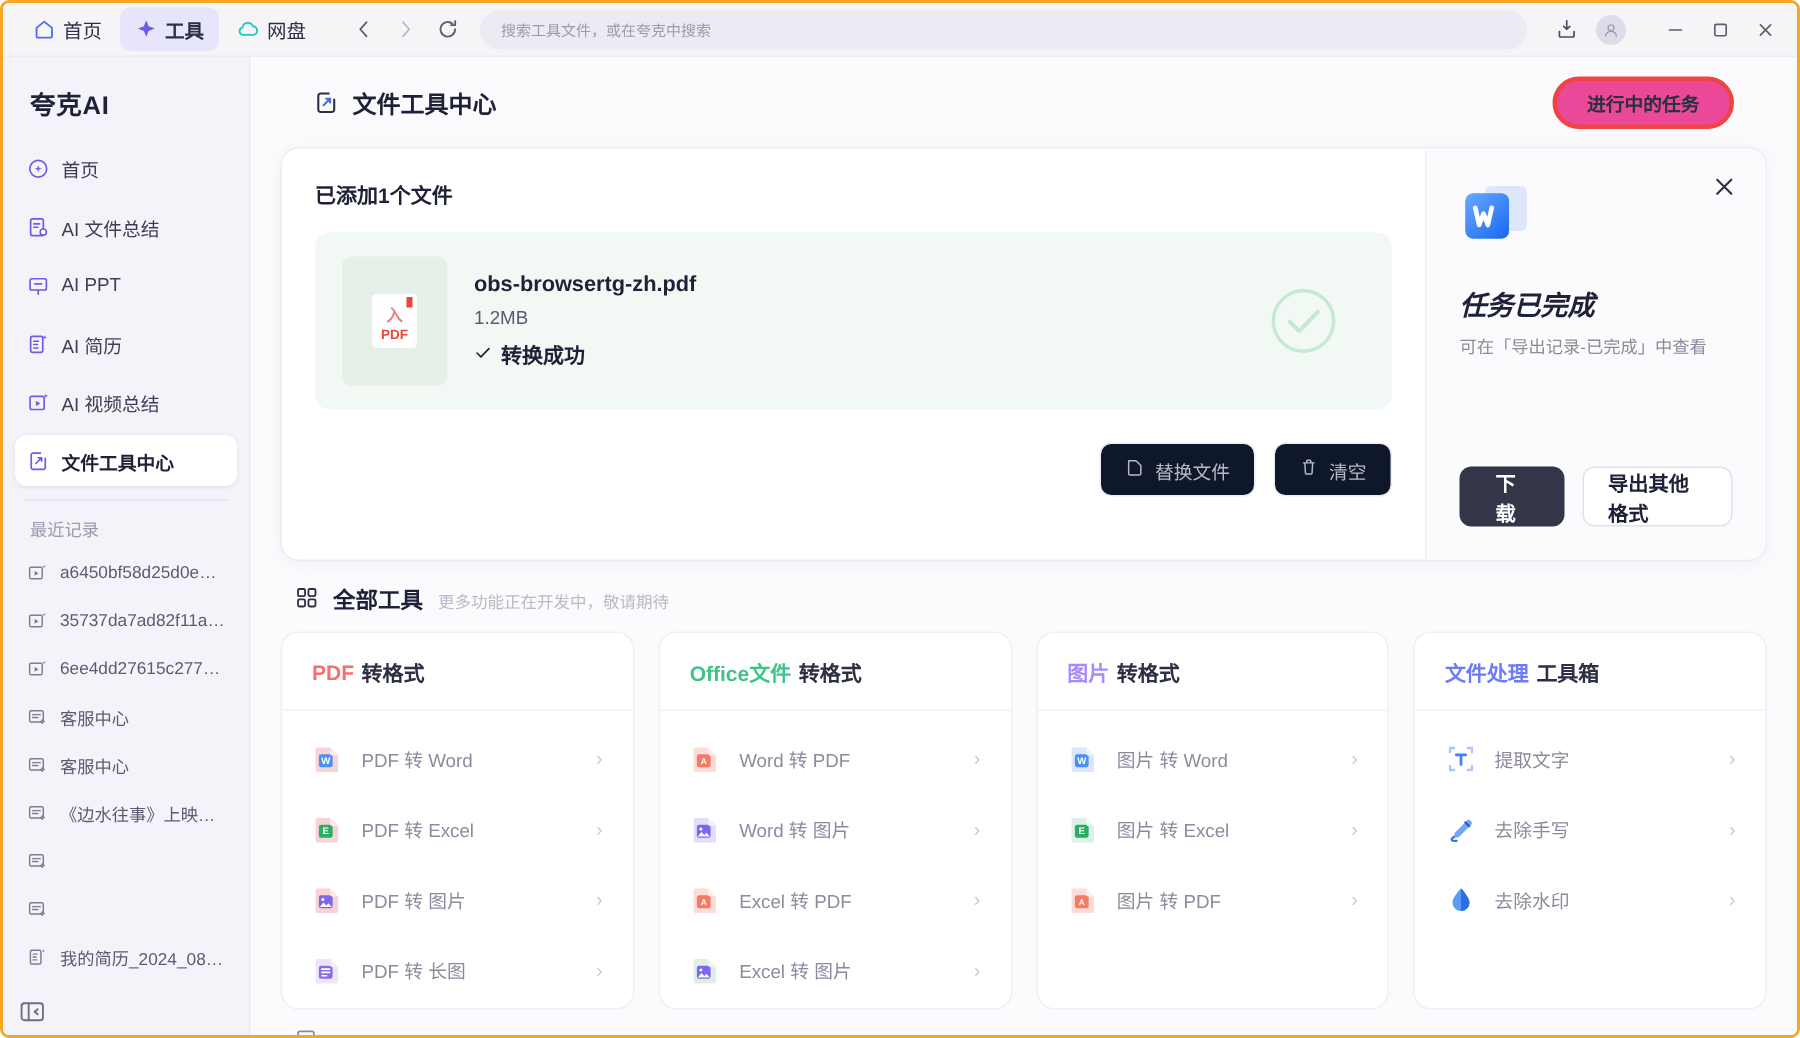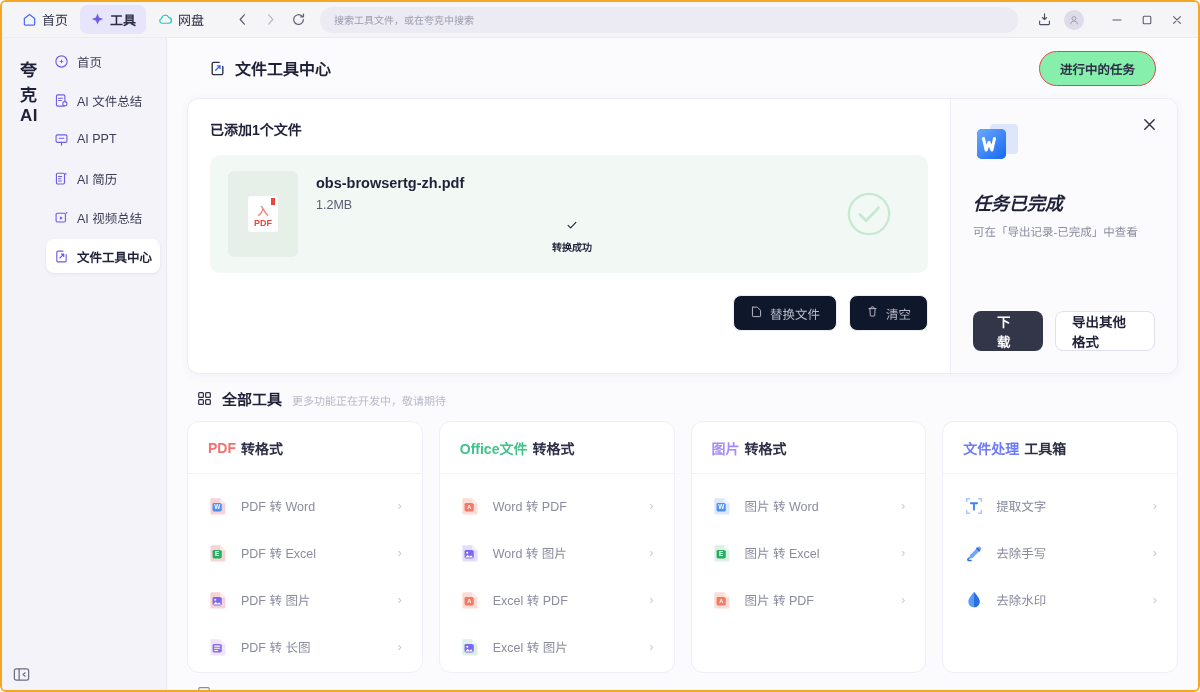--- a/index.html
+++ b/index.html
@@ -52,21 +52,21 @@
     width: 30px; height: 28px; display: flex; align-items: center;
     justify-content: center; color: #5a5c70; font-size: 13px;
   }
 
   
   .shell { display: flex; height: 654px; }
 
   
   .sidebar {
     width: 165px; background: #f4f3fa; border-right: 1px solid #eae8f2;
-    display: flex; flex-direction: row; position: relative;
+    display: flex; flex-direction: column; position: relative;
     padding-top: 6px;
   }
   .brand {
     font-size: 17px; font-weight: bold; color: #1f2138;
     padding: 12px 0 14px 18px; letter-spacing: .5px;
   }
   .navlist { padding: 0 8px; }
   .navitem {
     display: flex; align-items: center; gap: 8px;
     height: 34px; padding: 0 8px; border-radius: 8px;
@@ -103,21 +103,21 @@
   .pagehead {
     display: flex; align-items: center; justify-content: space-between;
     height: 60px; padding: 0 22px;
   }
   .pagetitle {
     display: flex; align-items: center; gap: 9px;
     font-size: 16px; font-weight: bold; color: #1f2138;
   }
   .pagetitle .ic { width: 17px; height: 17px; }
   .pillbtn {
-    border: 1px solid #ef4444; background: #86efac; border-radius: 19px;
+    border: 3px solid #ef4444; background: #ec4899; border-radius: 19px;
     height: 35px; padding: 0 20px; font-size: 12.5px; color: #2d2f45;
     display: flex; align-items: center; font-weight: bold;
   }
 
   
   .panel {
     margin: 0 0 0 0; background: #fff; border: 1px solid #edebf4;
     border-radius: 12px; display: flex; overflow: hidden;
     box-shadow: 0 2px 10px rgba(80,70,160,.05);
     height: 276px;
@@ -139,21 +139,21 @@
     font-size: 9px; font-weight: bold; color: #e8453c; position: relative;
   }
   .pdfglyph::before {
     content: ""; position: absolute; top: 2px; right: 3px;
     width: 4px; height: 7px; background: #e8453c;
   }
   .pdfglyph .lam { font-size: 11px; color: #f08080; line-height: 1; margin-bottom: 1px; }
   .fmeta { flex: 1; display: flex; flex-direction: column; gap: 7px; }
   .fname { font-size: 14.5px; font-weight: bold; color: #1f2138; }
   .fsize { font-size: 12.5px; color: #5a5c70; }
-  .fstat { font-size: 10px; font-weight: bold; color: #1f2138; display: flex; align-items: center; gap: 6px; flex-direction: column; }
+  .fstat { font-size: 14px; font-weight: bold; color: #1f2138; display: flex; align-items: center; gap: 6px; }
   .okring { width: 46px; height: 46px; flex: none; margin-right: 18px; }
   .actions {
     display: flex; justify-content: flex-end; gap: 12px;
     padding: 22px 0 0 0;
   }
   .ghostbtn {
     border: 1px solid #ececf2; background: #0f172a; border-radius: 8px;
     height: 36px; padding: 0 16px; font-size: 12.5px; color: #b8bac8;
     display: flex; align-items: center; gap: 7px;
   }

